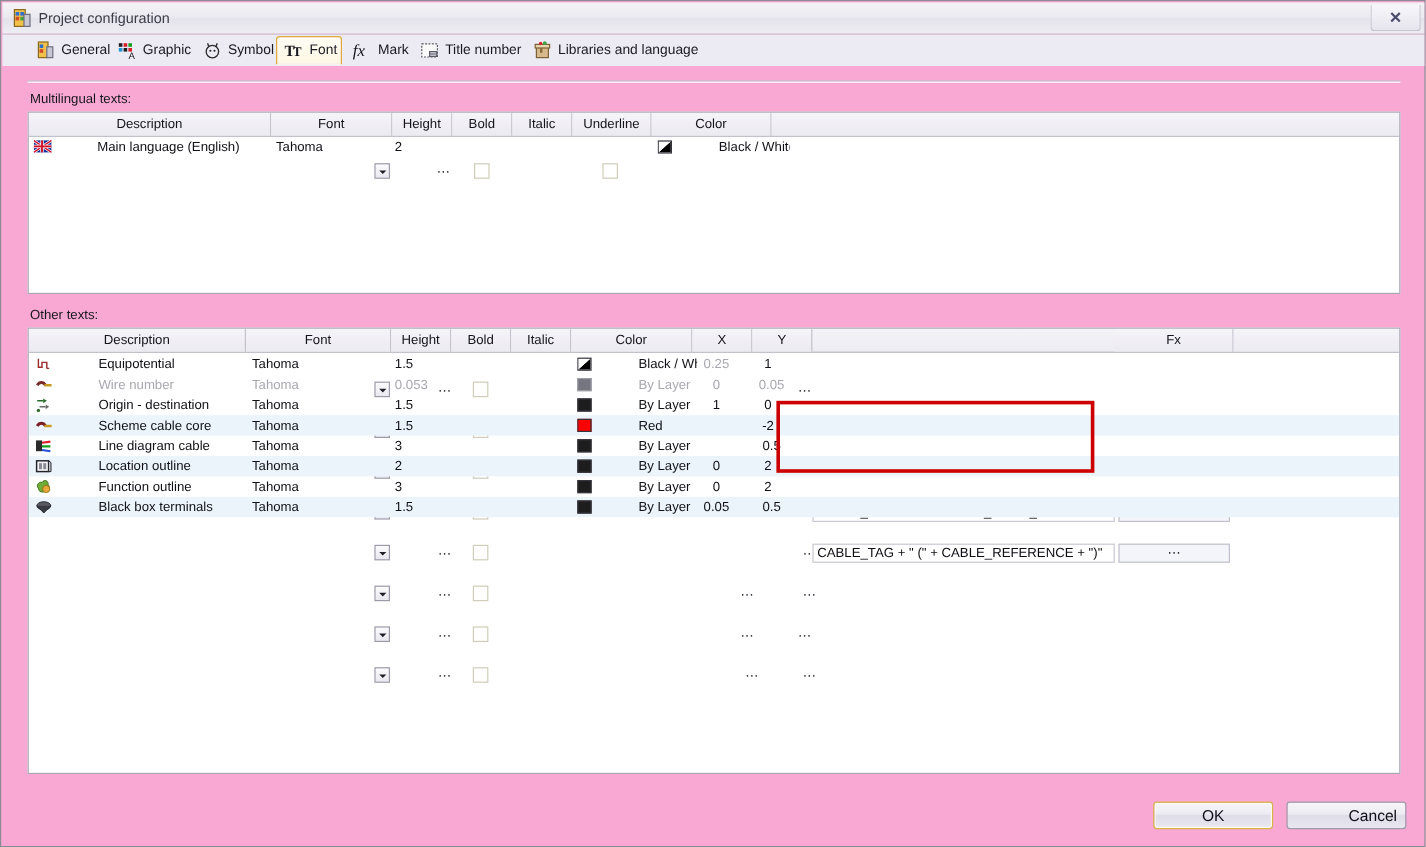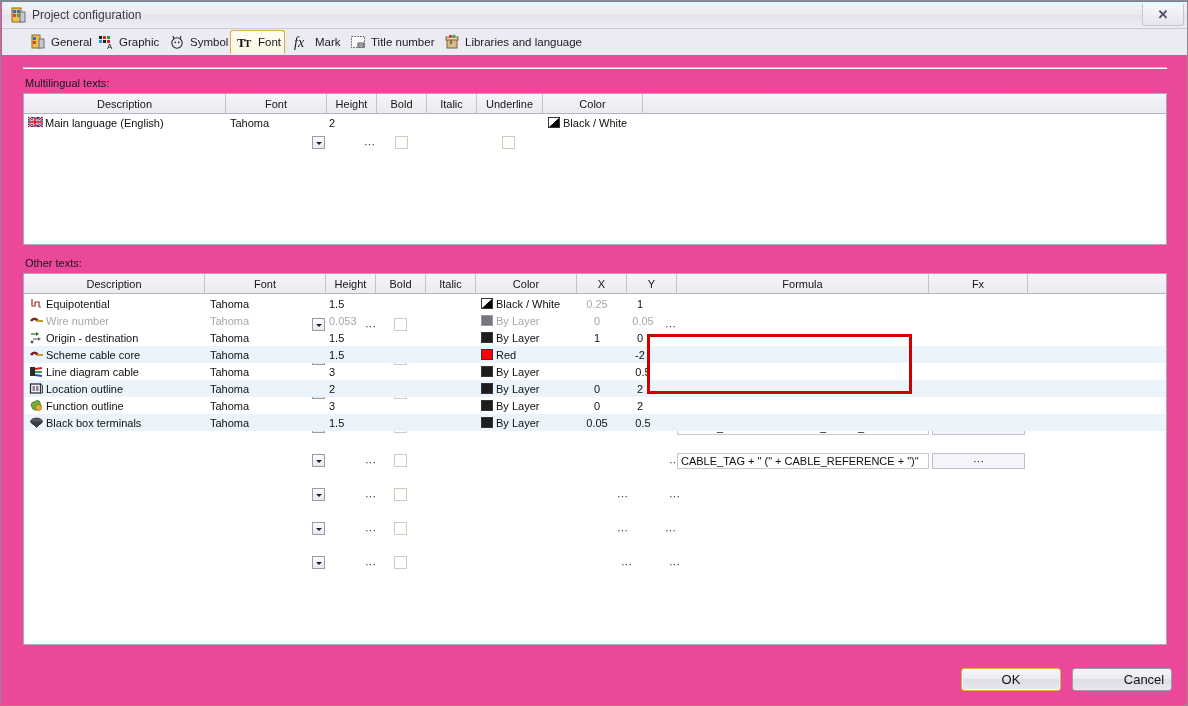--- a/index.html
+++ b/index.html
@@ -11,21 +11,21 @@
     font-size: 11px;
     color: #000000;
     -webkit-font-smoothing: none;
   }
 
   
   #window {
     position: absolute;
     left: 0; top: 0;
     width: 1188px; height: 706px;
-    background: #ec4899;
+    background: #f9a8d4;
     border: 1px solid #8b8b93;
     box-sizing: border-box;
     overflow: hidden;
   }
 
   
   #titlebar {
     position: absolute;
     left: 1px; top: 1px;
     width: 1186px; height: 27px;
@@ -156,20 +156,21 @@
   .trow.alt { background: #ecf4fb; }
   .cell {
     position: absolute;
     top: 0; height: 17px;
     display: flex; align-items: center;
     font-size: 11px;
     color: #101016;
     box-sizing: border-box;
     white-space: nowrap;
     overflow: hidden;
+    gap: 36px;
   }
   .cell.c { justify-content: center; }
   .cell.dim { color: #a8a8b0; }
 
   .rowicon {
     width: 15px; height: 15px;
     flex: 0 0 15px;
     margin-right: 2px;
     position: relative;
   }
@@ -452,21 +453,20 @@
 
     <div class="thead" style="width:1142px;">
       <div class="th" style="left:0px;width:181px;">Description</div>
       <div class="th" style="left:181px;width:121px;">Font</div>
       <div class="th" style="left:302px;width:50px;">Height</div>
       <div class="th" style="left:352px;width:50px;">Bold</div>
       <div class="th" style="left:402px;width:50px;">Italic</div>
       <div class="th" style="left:452px;width:101px;">Color</div>
       <div class="th" style="left:553px;width:50px;">X</div>
       <div class="th" style="left:603px;width:50px;">Y</div>
-      <div class="th" style="left:653px;width:252px;">Formula</div>
       <div class="th" style="left:905px;width:99px;">Fx</div>
       <div class="th nosep" style="left:1004px;width:138px;"></div>
     </div>
 
     <div class="trow" style="top:21px;width:1142px;">
       <div class="cell" style="left:5px;width:176px;">
         <span class="rowicon">
           <svg width="15" height="15" viewBox="0 0 15 15">
             <path d="M3 3 L3 10 L6 10 L6 6 L10 6 L10 11" fill="none" stroke="#9b2d2d" stroke-width="1.2"></path>
             <path d="M10 11 L12 11" stroke="#9b2d2d" stroke-width="1.2"></path>

